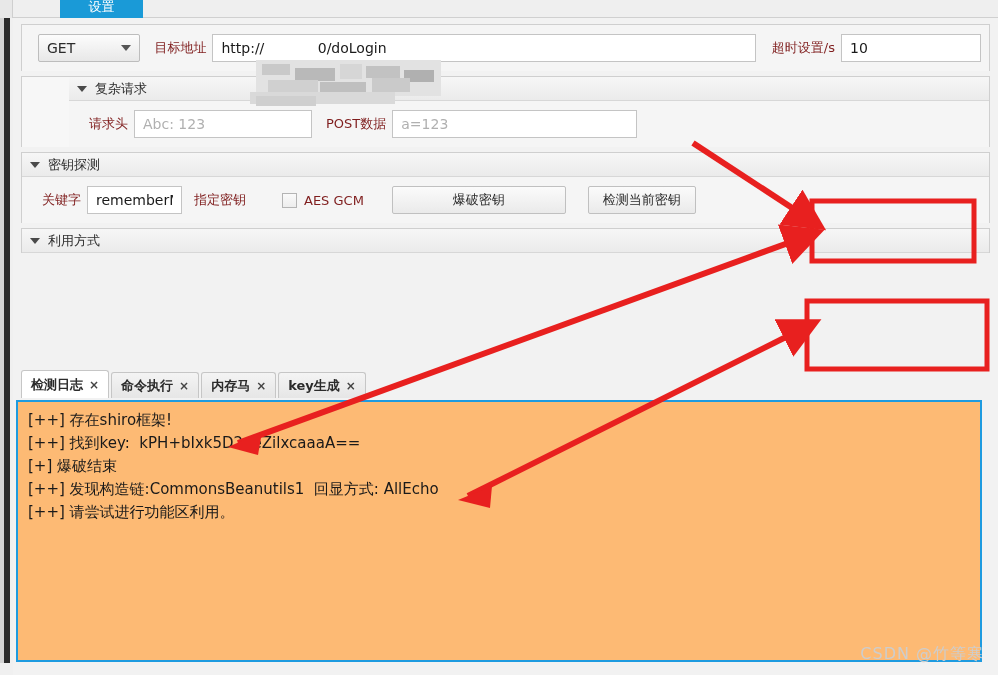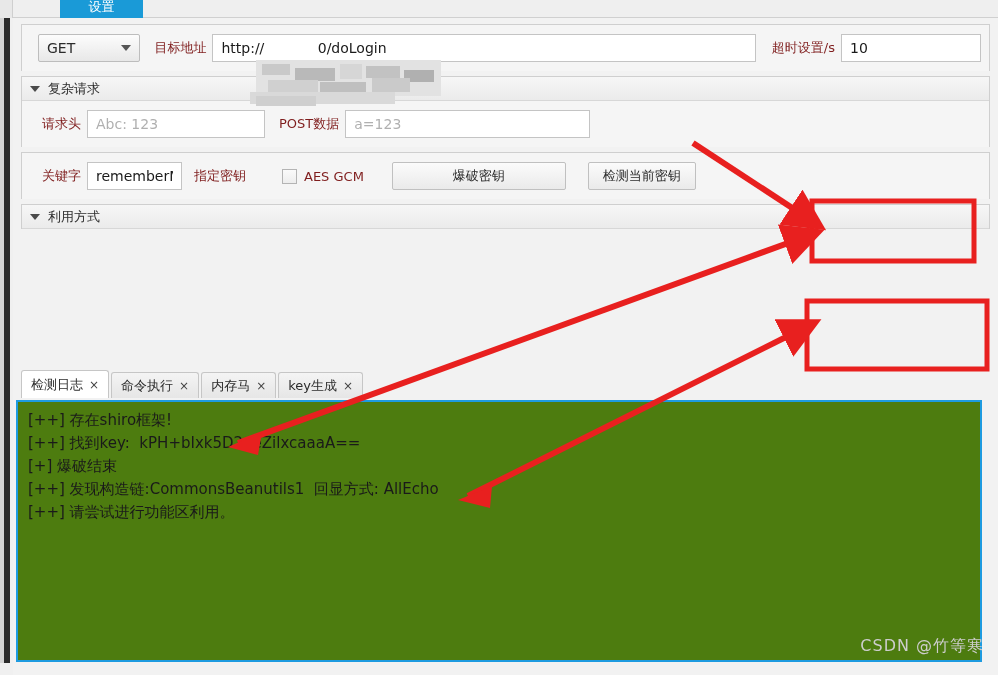--- a/index.html
+++ b/index.html
@@ -163,43 +163,44 @@
     border-bottom: none;
     background: linear-gradient(to bottom,#f4f4f4,#e6e6e6);
     font-size: 13px;
     color: #2b2b2b;
     display: flex; align-items: center;
     padding: 0 9px;
     margin-right: 2px;
     border-radius: 3px 3px 0 0;
     cursor: pointer;
     white-space: nowrap;
+    font-weight: bold;
   }
   .tab.active {
     background: #ffffff;
     height: 28px;
   }
   .tab .x { margin-left: 6px; color: #444; font-size: 12px; }
 
   
   .logarea {
     position: absolute; left: 16px; top: 400px;
     width: 966px; height: 262px;
     border: 2px solid #1e9be0;
-    background: #4d7c0f;
+    background: #fdba74;
     padding: 7px 10px;
     font-size: 15px;
     color: #1a1a1a;
     line-height: 23px;
     overflow: hidden;
   }
   .logline { white-space: pre; }
 
   .watermark {
-    position: absolute; right: 14px; bottom: 18px;
+    position: absolute; right: 14px; bottom: 10px;
     font-size: 16px; color: #cdcdcd;
     letter-spacing: 1px;
     z-index: 6;
     pointer-events: none;
   }
 
   
   .overlay {
     position: absolute; left: 0; top: 0;
     width: 998px; height: 675px;
@@ -230,34 +231,38 @@
           <span class="cval">GET</span>
           <span class="arrow"></span>
         </div>
         <span class="lbl" style="margin-left:8px;">目标地址</span>
         <input class="inp" style="width: 578px;" value="http://            0/doLogin">
         <span class="lbl" style="margin-left:10px;">超时设置/s</span>
         <input class="inp" style="width: 140px;" value="10">
       </div>
     </div>
 
-    <div class="group" style="margin-top:5px;">
+    <div class="group" style="margin-top:5px;padding-left:47px;">
       <div class="group-header">
         <span class="tri"></span>
         <span>复杂请求</span>
       </div>
       <div class="group-body">
         <span class="lbl" style="margin-left:6px;">请求头</span>
         <input class="inp" style="width: 178px;" placeholder="Abc: 123">
         <span class="lbl" style="margin-left:8px;">POST数据</span>
         <input class="inp" style="width: 245px;" placeholder="a=123">
       </div>
     </div>
 
     <div class="group" style="margin-top:5px;">
+      <div class="group-header">
+        <span class="tri"></span>
+        <span>密钥探测</span>
+      </div>
       <div class="group-body">
         <span class="lbl" style="margin-left:6px;">关键字</span>
         <input class="inp" style="width: 95px;" value="rememberM">
         <span class="lbl" style="margin-left:6px;">指定密钥</span>
         <span class="cbox-wrap" style="margin-left:30px;">
           <span class="cbox"></span>
           <span class="lbl" style="padding:0;">AES GCM</span>
         </span>
         <button class="btn" style="margin-left:28px; width:174px;">爆破密钥</button>
         <button class="btn" style="margin-left:22px;">检测当前密钥</button>

